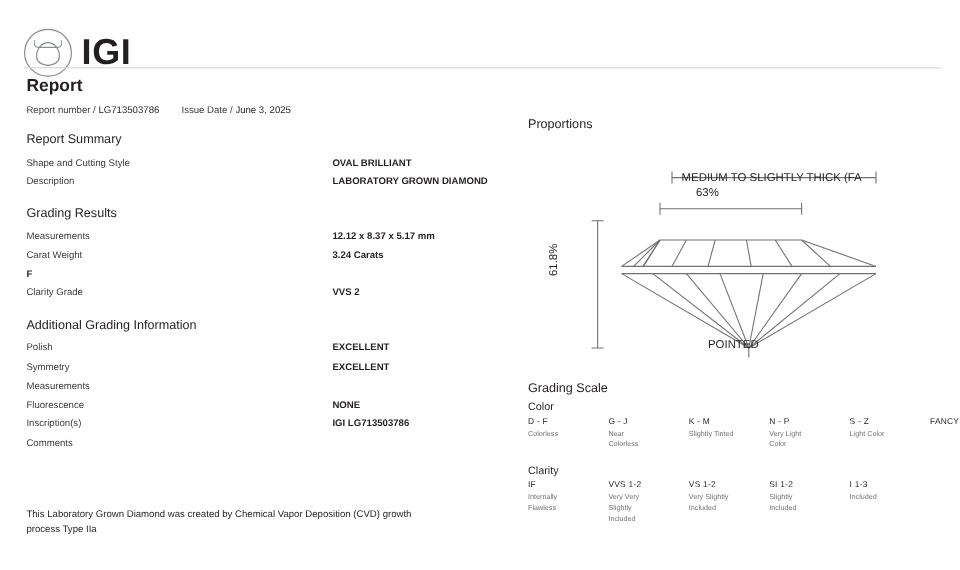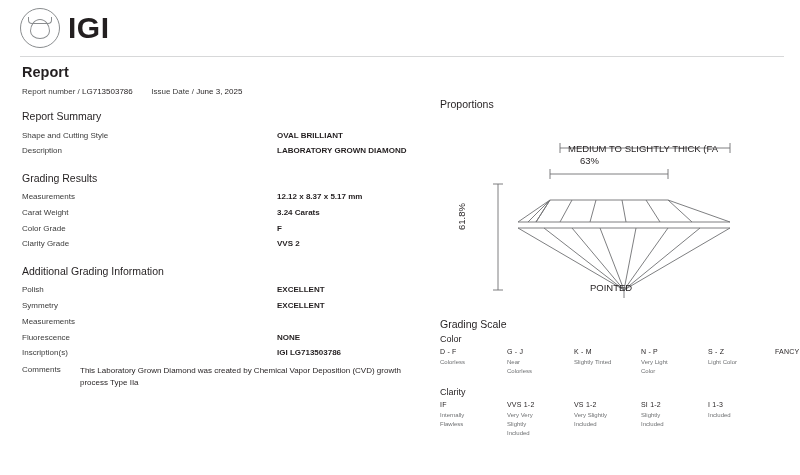--- a/index.html
+++ b/index.html
@@ -13,21 +13,21 @@
   }
   #page {
     position: relative;
     width: 800px; height: 475px;
     background: #fff;
   }
 
   
   .header {
     position: absolute;
-    top: 8px; left: 20px;
+    top: 24px; left: 20px;
     display: flex; align-items: center; gap: 8px;
   }
   .logo-mark {
     width: 40px; height: 40px;
     border-radius: 50%;
     border: 1.6px solid #8a8d8f;
     position: relative;
     background: #fff;
   }
   .logo-mark::before {
@@ -108,20 +108,21 @@
   .row .value {
     font-weight: bold;
     color: #231f20;
     font-size: 8px;
   }
 
   .comments {
     display: flex;
     font-size: 8px;
     padding-top: 3px;
+    flex-direction: column;
   }
   .comments .label {
     width: 58px; flex: 0 0 58px;
     color: #3b3b3b;
   }
   .comments .text {
     color: #231f20;
     line-height: 1.5;
     max-width: 335px;
   }
@@ -245,21 +246,20 @@
     <div class="section-title">Grading Results</div>
     <div class="row">
       <div class="label">Measurements</div>
       <div class="value">12.12 x 8.37 x 5.17 mm</div>
     </div>
     <div class="row">
       <div class="label">Carat Weight</div>
       <div class="value">3.24 Carats</div>
     </div>
     <div class="row">
-      <div class="label">Color Grade</div>
       <div class="value">F</div>
     </div>
     <div class="row">
       <div class="label">Clarity Grade</div>
       <div class="value">VVS 2</div>
     </div>
 
     <div class="section-title">Additional Grading Information</div>
     <div class="row">
       <div class="label">Polish</div>

